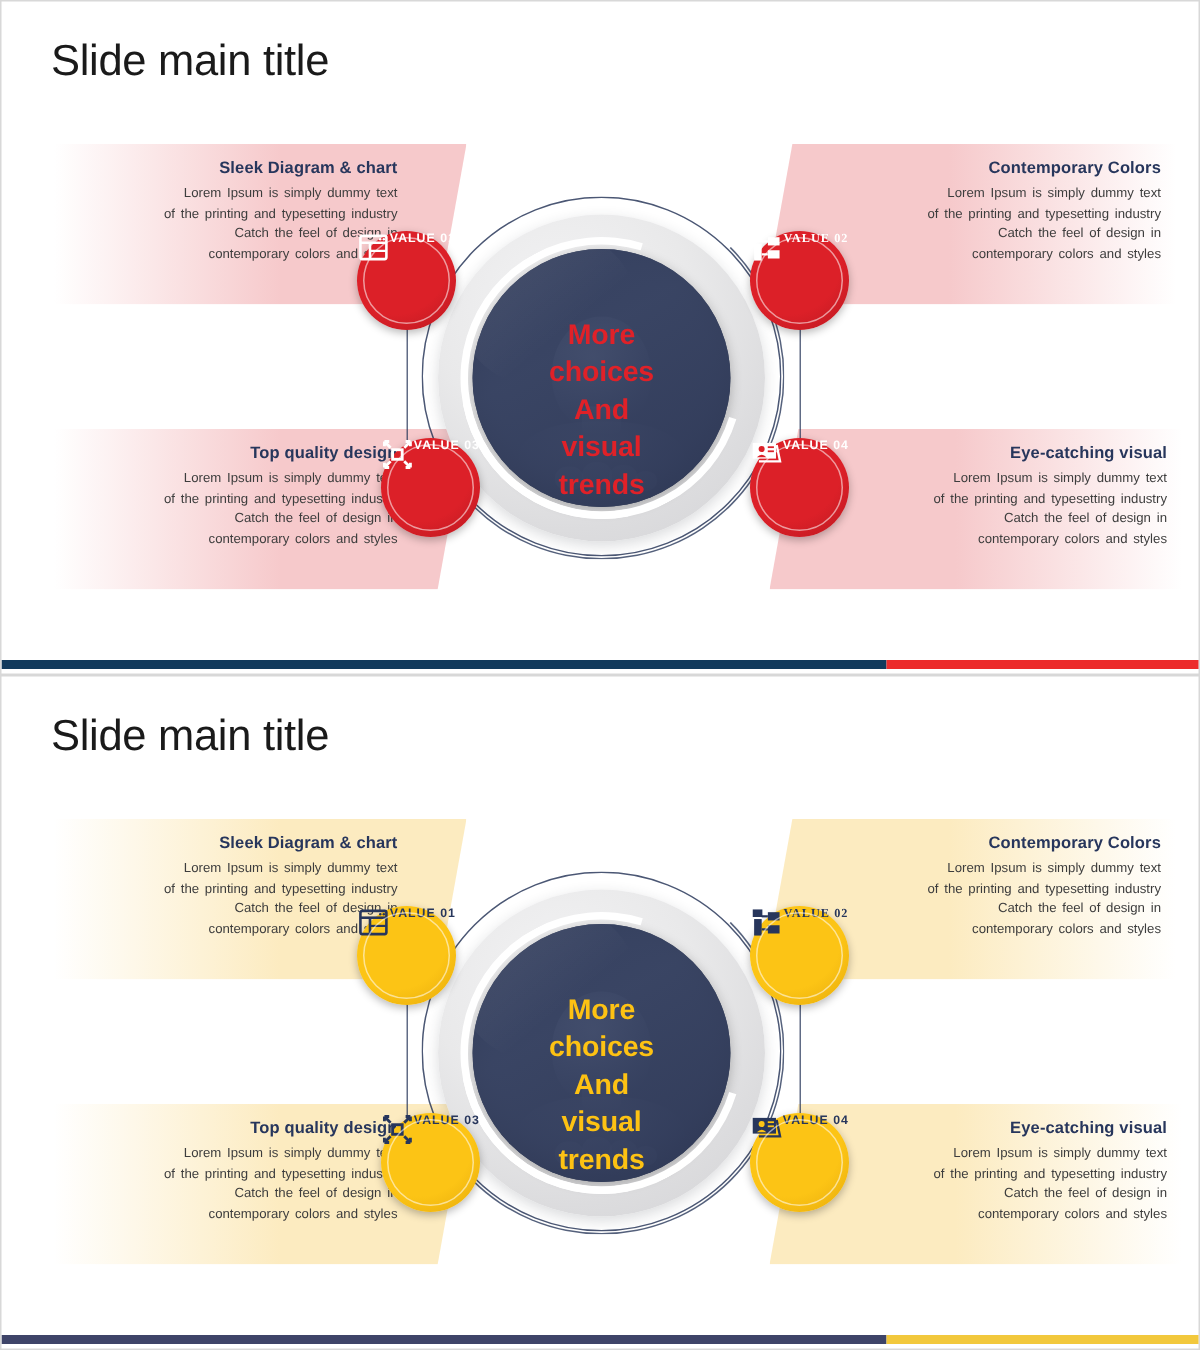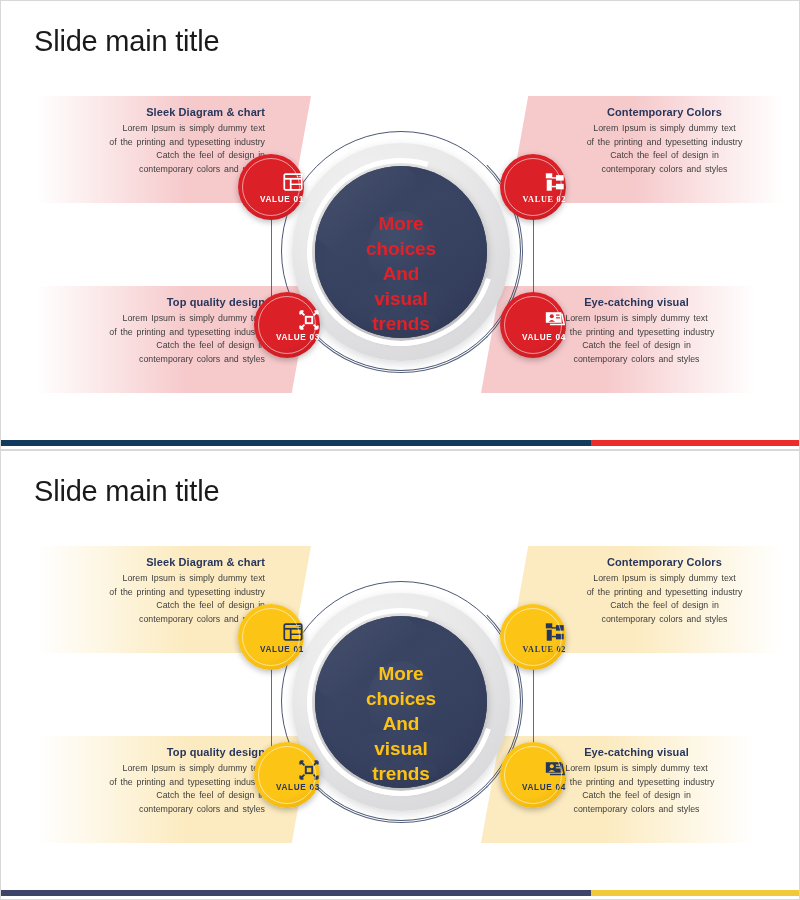--- a/index.html
+++ b/index.html
@@ -130,42 +130,42 @@
   .panel{position:absolute;width:275px;height:107px;}
   .panel .fill{position:absolute;inset:0;}
   .panel.left .fill{
     clip-path:polygon(0 0, 100% 0, 93% 100%, 0 100%);
   }
   .panel.right .fill{
     clip-path:polygon(7% 0, 100% 0, 100% 100%, 0 100%);
   }
   .panel .body{position:absolute;inset:0;padding:10px 10px 0 10px;box-sizing:border-box;}
   .panel.left .body{text-align:right;padding-right:46px;}
-  .panel.right .body{text-align:center;padding-left:46px;}
+  .panel.right .body{text-align:right;padding-left:46px;}
   .p-title{
     font-size:11px;font-weight:700;color:#27365c;
     margin:0 0 4px 0;letter-spacing:.1px;
   }
   .p-text{
     font-size:8.8px;color:#3d3d3d;line-height:13.6px;
     word-spacing:1.4px;
   }
   .p-text span{display:block;}
 
   
   .pos-tl{left:35px;top:95px;}
   .pos-tr{left:508px;top:95px;}
   .pos-bl{left:35px;top:285px;}
-  .pos-br{left:480px;top:285px;text-decoration:underline;}
+  .pos-br{left:512px;top:285px;text-decoration:underline;}
 
   
   .badge{
     position:absolute;width:66px;height:66px;border-radius:50%;
     box-shadow:0 2px 6px rgba(0,0,0,.28);
-    display:flex;flex-direction:column;align-items:flex-end;justify-content:center;
+    display:flex;align-items:flex-start;justify-content:center;
     box-sizing:border-box;
   }
   .badge .ring{
     position:absolute;left:4px;top:4px;right:4px;bottom:4px;
     border-radius:50%;
     border:1px solid rgba(255,255,255,.55);
   }
   .badge .ico{width:22px;height:22px;margin-bottom:2px;display:block;}
   .badge .val{
     font-size:8.2px;font-weight:700;letter-spacing:.7px;

